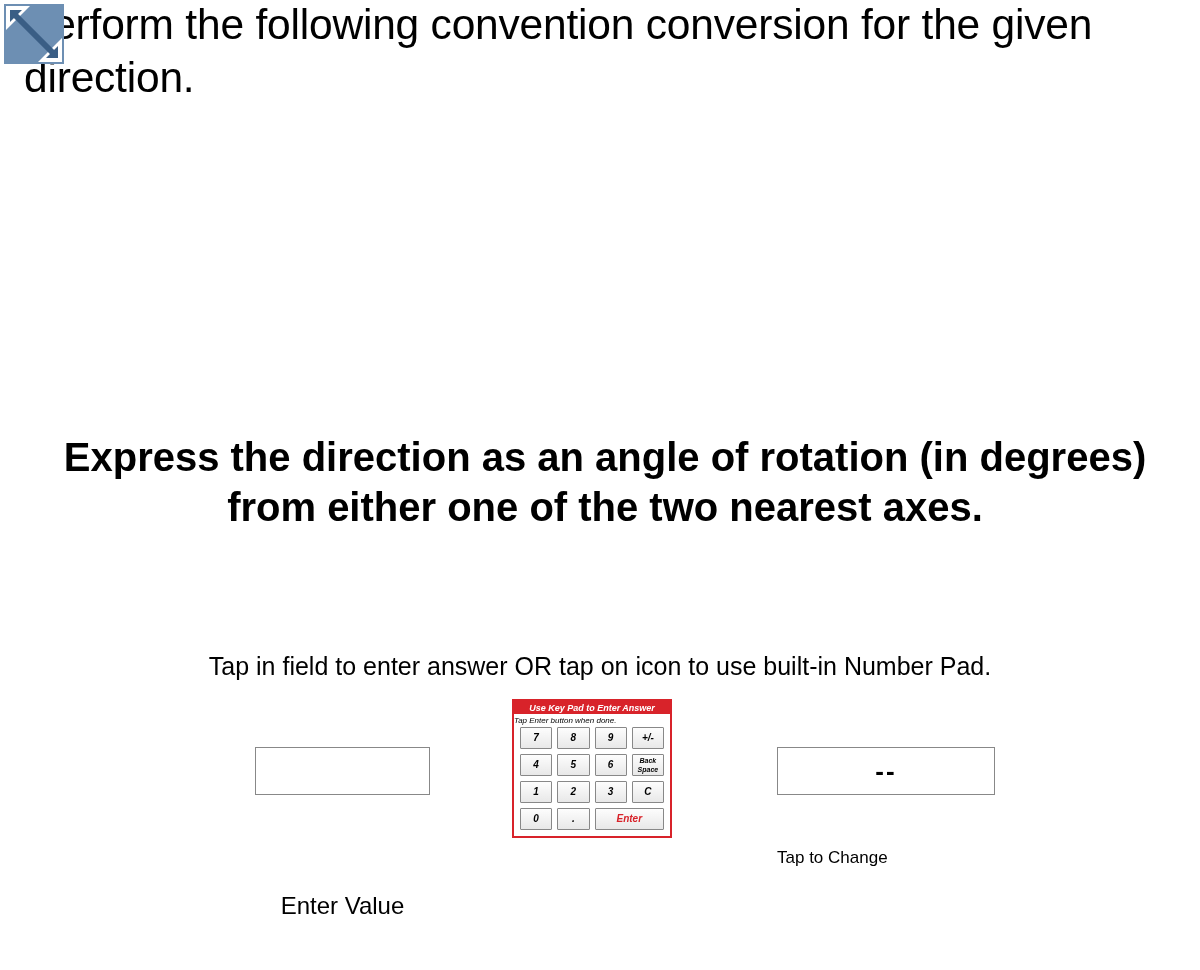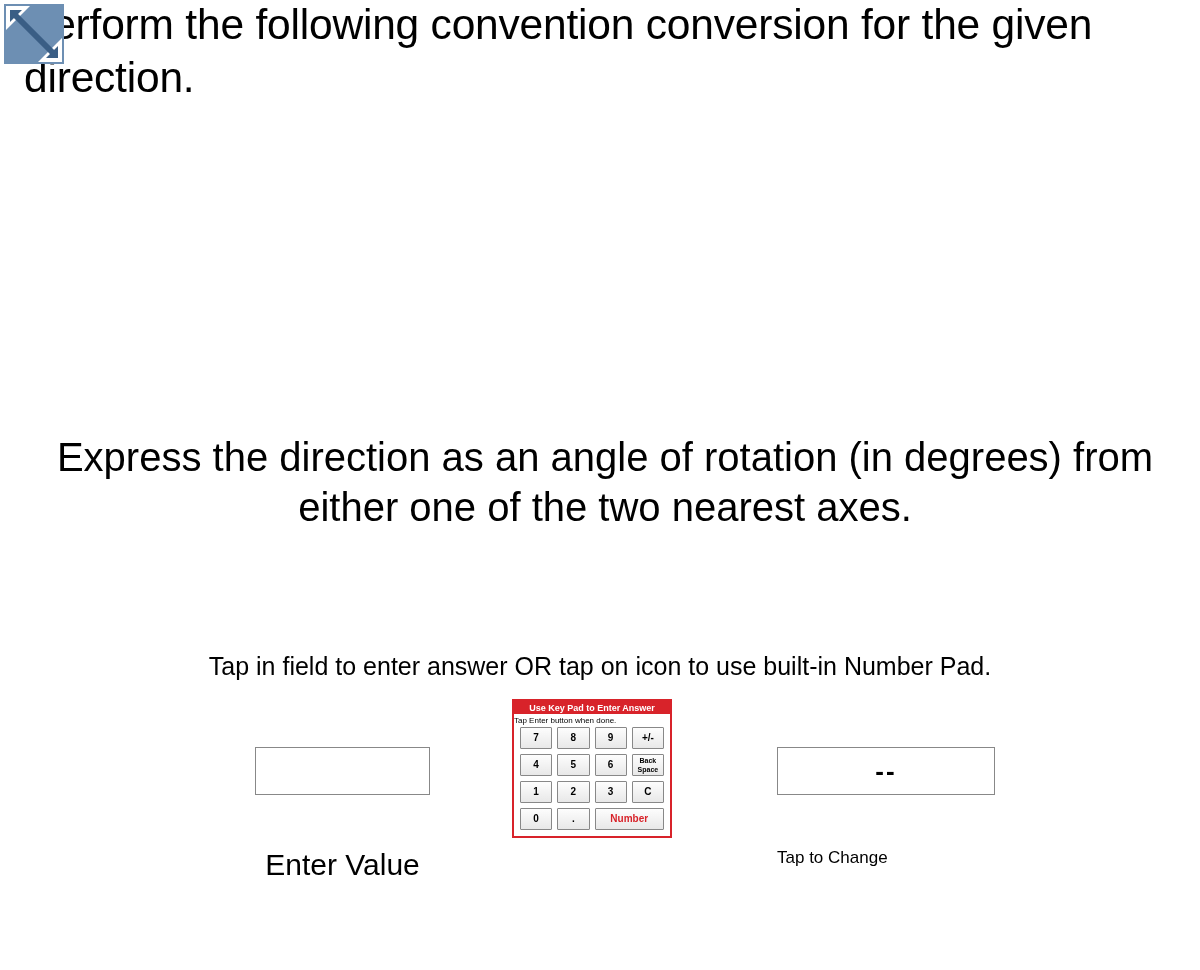--- a/index.html
+++ b/index.html
@@ -45,20 +45,21 @@
     text-align: center;
   }
   .instr2 {
     position: absolute;
     top: 432px;
     left: 40px;
     right: 30px;
     font-size: 40px;
     line-height: 1.25;
     text-align: center;
+    font-weight: bold;
   }
   .helper {
     position: absolute;
     top: 652px;
     left: 0;
     right: 0;
     font-size: 25px;
     text-align: center;
   }
 
@@ -70,35 +71,36 @@
     width: 175px;
     height: 48px;
     border: 1px solid #888;
     background: #fff;
     box-sizing: border-box;
     font-size: 20px;
     padding: 4px 6px;
   }
   .answer-label {
     position: absolute;
-    top: 848px;
+    top: 892px;
     left: 255px;
     width: 175px;
-    font-size: 30px;
+    font-size: 24px;
     text-align: center;
   }
 
   .keypad {
     position: absolute;
     top: 699px;
     left: 512px;
     width: 160px;
     border: 2px solid #d8232a;
     background: #fff;
     box-sizing: border-box;
+    font-style: italic;
   }
   .kp-title {
     background: #d8232a;
     color: #fff;
     font-size: 9px;
     text-align: center;
     padding: 2px 0 1px;
     font-weight: bold;
   }
   .kp-sub {
@@ -191,20 +193,20 @@
       <div class="kp-key">4</div>
       <div class="kp-key">5</div>
       <div class="kp-key">6</div>
       <div class="kp-key small">Back Space</div>
       <div class="kp-key">1</div>
       <div class="kp-key">2</div>
       <div class="kp-key">3</div>
       <div class="kp-key">C</div>
       <div class="kp-key">0</div>
       <div class="kp-key">.</div>
-      <div class="kp-key enter">Number</div>
+      <div class="kp-key enter">Enter</div>
     </div>
   </div>
 
   <div class="unit-box">--</div>
   <div class="unit-label">Tap to Change</div>
 
 </div>
 
 </body></html>

